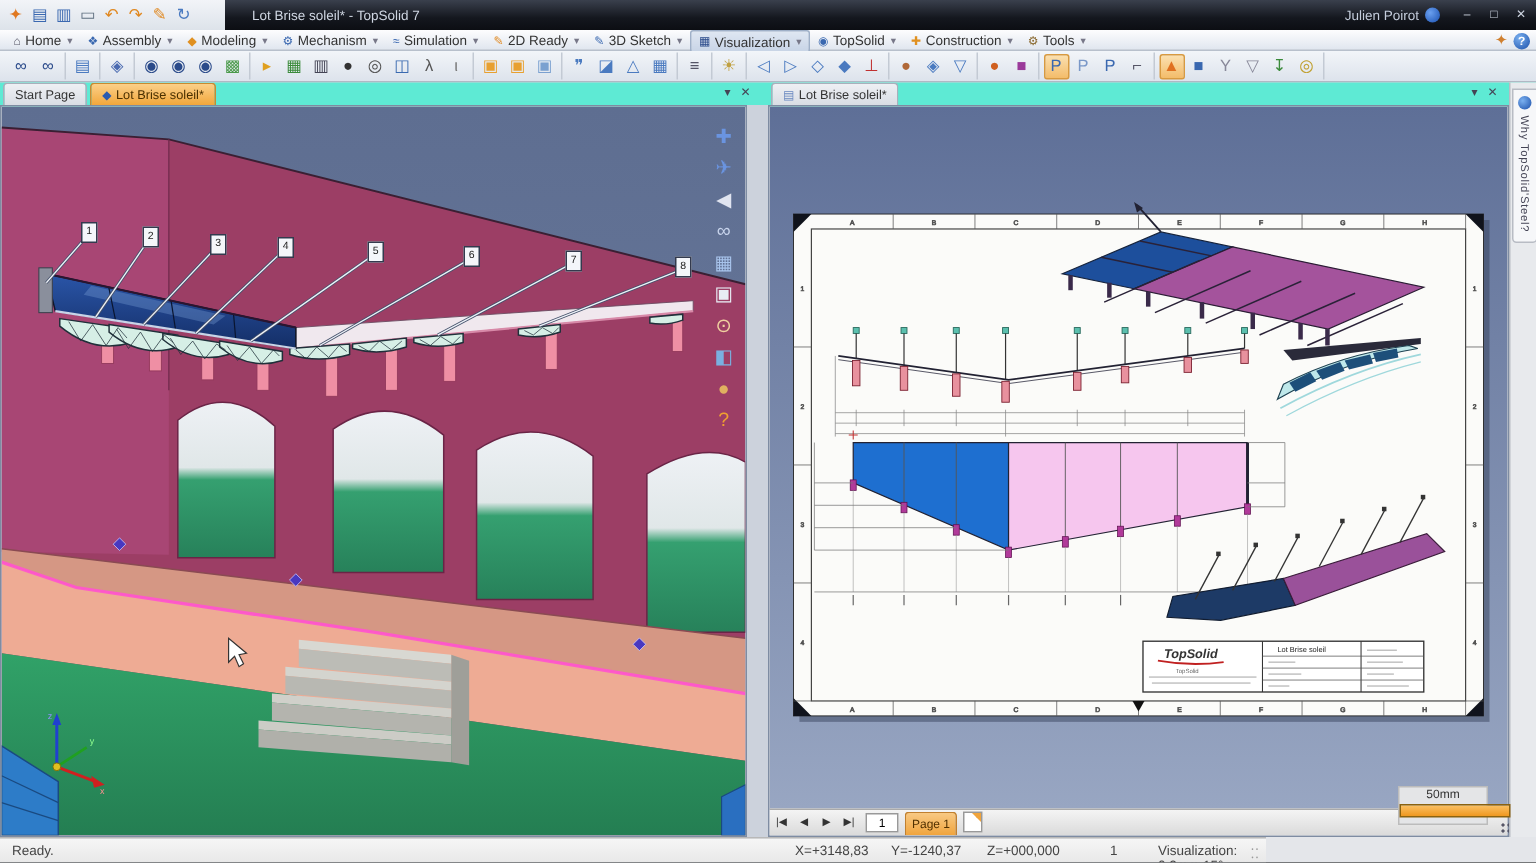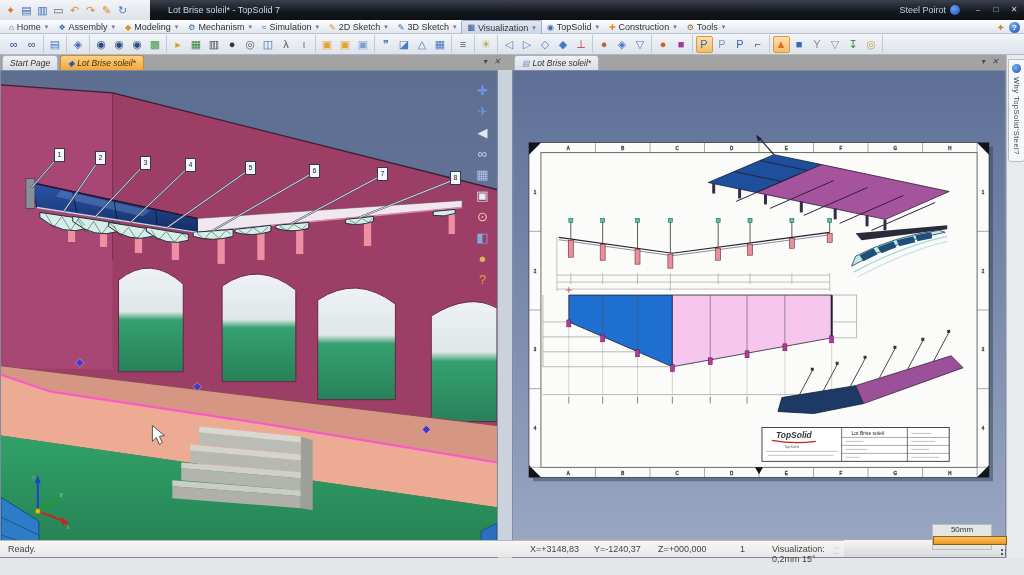--- a/index.html
+++ b/index.html
@@ -31,21 +31,21 @@
   #help-icon{width:11px;height:11px;border-radius:50%;background:radial-gradient(circle at 35% 30%,#7ab0f0,#1a4ea8);
        color:#fff;font-size:8px;line-height:11px;text-align:center;font-weight:bold;}
   
   #toolbar{position:absolute;left:0;top:34px;width:1024px;height:21px;
        background:linear-gradient(#f2f5f9,#dde3ec);border-bottom:1px solid #b0b8c4;
        display:flex;align-items:center;padding-left:3px;box-sizing:border-box;}
   .tb-group{display:flex;align-items:center;padding:0 2px;border-right:1px solid #c3cad4;height:18px;}
   .tb-icon{width:17px;height:17px;font-size:11px;line-height:17px;text-align:center;margin:0 0.5px;border-radius:2px;}
   .tb-icon.hl{background:linear-gradient(#fbe0b0,#f3bc6a);border:1px solid #d89a40;box-sizing:border-box;line-height:15px;}
   
-  #doctabs{position:absolute;left:0;top:55px;width:1024px;height:16px;background:#a3a3a3;font-style:italic;}
+  #doctabs{position:absolute;left:0;top:55px;width:1024px;height:16px;background:#5eead4;}
   .tabzone{position:absolute;top:0;height:15px;display:flex;align-items:flex-end;}
   #tabzone-left{left:0;width:510px;}
   #tabzone-right{left:512px;width:494px;}
   .doctab{height:14px;display:flex;align-items:center;padding:0 7px;font-size:8.5px;color:#333;
        background:linear-gradient(#eef0f4,#d9dde4);border:1px solid #a8b0bc;border-bottom:none;border-radius:3px 3px 0 0;margin-left:2px;white-space:nowrap;}
   .doctab.active{background:linear-gradient(#fbd089,#f2a73b);border-color:#c88a30;color:#4a3000;}
   .doctab .dicon{font-size:8px;margin-right:3px;}
   .tabbar-ctrl{position:absolute;top:2px;font-size:8px;color:#445;width:10px;text-align:center;}
   
   #main{position:absolute;left:0;top:70px;width:1024px;height:488px;}
@@ -72,21 +72,21 @@
        border-radius:3px 3px 0 0;font-size:8px;line-height:15px;color:#503000;}
   #pg-new{width:11px;height:12px;background:#fff;border:1px solid #999;margin:0 0 2px 4px;position:relative;}
   #pg-new:after{content:"";position:absolute;right:0;top:0;border:3px solid #f0a43c;border-left-color:transparent;border-bottom-color:transparent;}
   
   #scalebox{position:absolute;left:932px;top:454px;width:60px;height:26px;background:#e4e5e7;border:1px solid #bcbcbc;box-sizing:border-box;z-index:5;}
   #scale-label{font-size:8px;color:#333;text-align:center;line-height:10px;}
   #scale-bar{margin:1px auto 0 auto;width:72px;height:7px;background:linear-gradient(#fbc063,#ef9820);border:1px solid #8a6210;}
   #grip-dots{position:absolute;left:1000px;top:478px;width:8px;height:8px;
        background:radial-gradient(#556 35%,transparent 40%) 0 0/4px 4px;}
   
-  #statusbar{position:absolute;left:0;top:540px;width:844px;height:17px;background:linear-gradient(#f6f6f6,#e8e8e8);
+  #statusbar{position:absolute;left:0;top:558px;width:844px;height:17px;background:linear-gradient(#f6f6f6,#e8e8e8);
        border-top:1px solid #b8b8b8;font-size:9px;color:#444;box-sizing:border-box;}
   #statusbar span{position:absolute;top:3px;}
   #st-ready{left:8px;}
   #st-x{left:530px;}#st-y{left:594px;}#st-z{left:658px;}#st-n{left:740px;}#st-vis{left:772px;}
   #st-grip{right:4px;color:#999;letter-spacing:1px;}
 </style>
 </head>
 <body>
 
 <div id="app">
@@ -98,21 +98,21 @@
         <span class="qat-icon" style="color: rgb(58, 104, 176);">▥</span>
         <span class="qat-icon" style="color: rgb(96, 112, 128);">▭</span>
         <span class="qat-icon" style="color: rgb(224, 136, 32);">↶</span>
         <span class="qat-icon" style="color: rgb(224, 136, 32);">↷</span>
         <span class="qat-icon" style="color: rgb(224, 136, 32);">✎</span>
         <span class="qat-icon" style="color: rgb(74, 122, 192);">↻</span>
       </div>
     <div id="titlebar-dark">
       <span id="title-text">Lot Brise soleil* - TopSolid 7</span>
       <div id="titlebar-right">
-        <span id="user-name">Steel Poirot</span>
+        <span id="user-name">Julien Poirot</span>
         <span id="user-dot"></span>
         <span class="winbtn">–</span>
         <span class="winbtn">□</span>
         <span class="winbtn">✕</span>
       </div>
     </div>
   </div>
 
   <div id="ribbonrow">
     <div id="ribbon-tabs">
@@ -136,21 +136,21 @@
           <span>Mechanism</span>
           <span class="caret">▾</span>
         </div>
         <div class="rtab">
           <span class="ric" style="color: rgb(58, 104, 176);">≈</span>
           <span>Simulation</span>
           <span class="caret">▾</span>
         </div>
         <div class="rtab">
           <span class="ric" style="color: rgb(224, 136, 32);">✎</span>
-          <span>2D Sketch</span>
+          <span>2D Ready</span>
           <span class="caret">▾</span>
         </div>
         <div class="rtab">
           <span class="ric" style="color: rgb(58, 104, 176);">✎</span>
           <span>3D Sketch</span>
           <span class="caret">▾</span>
         </div>
         <div class="rtab active">
           <span class="ric" style="color: rgb(42, 74, 138);">▦</span>
           <span>Visualization</span>

